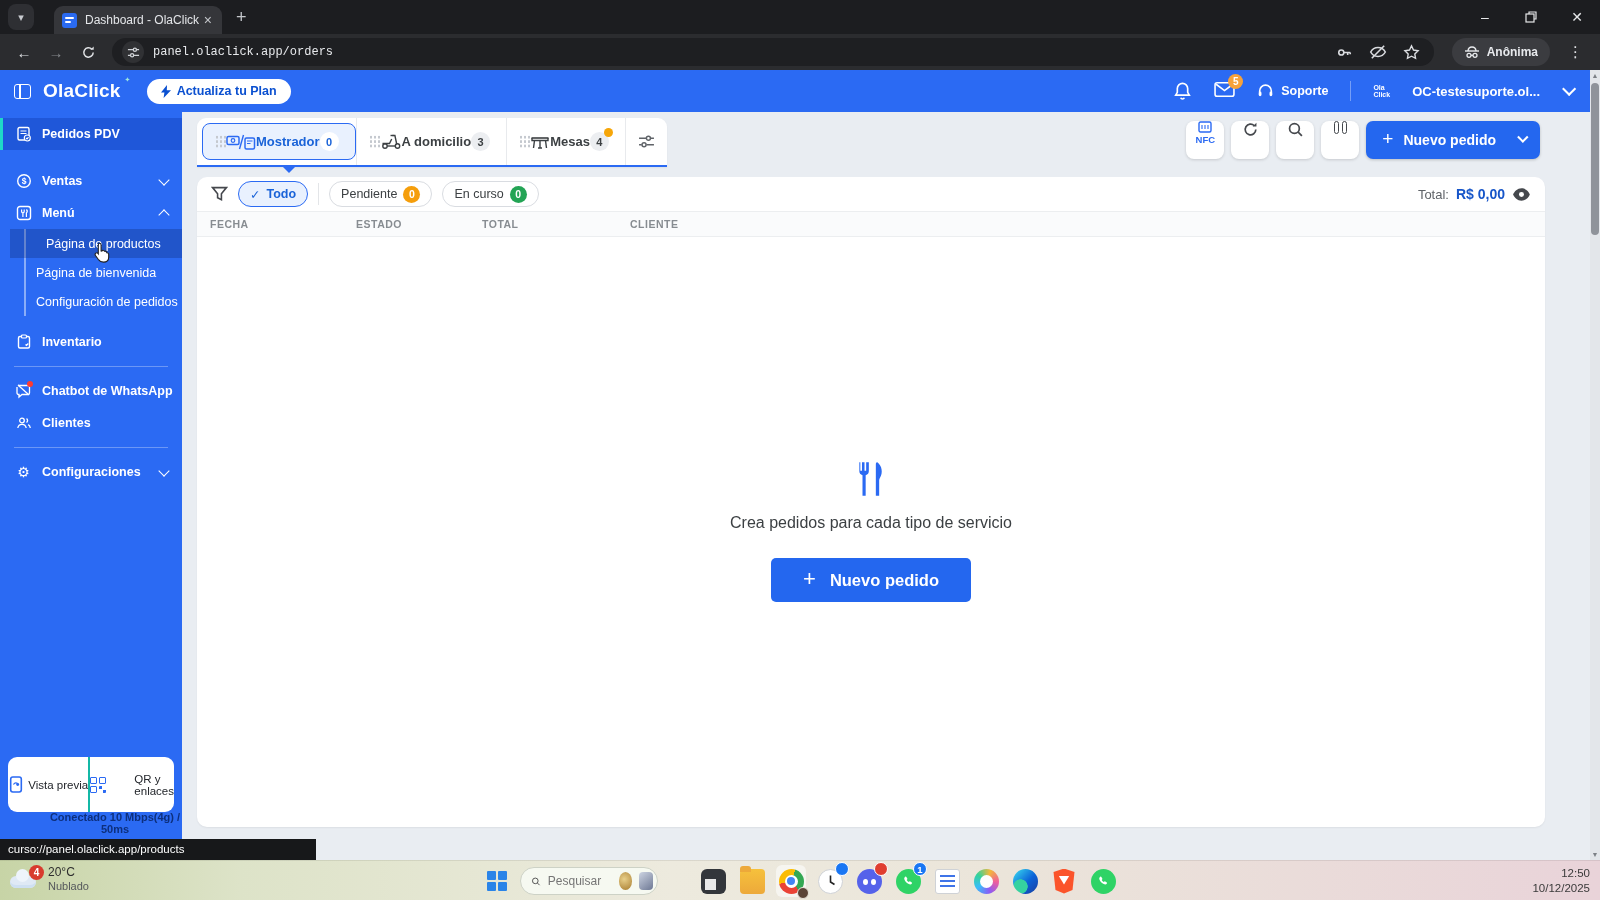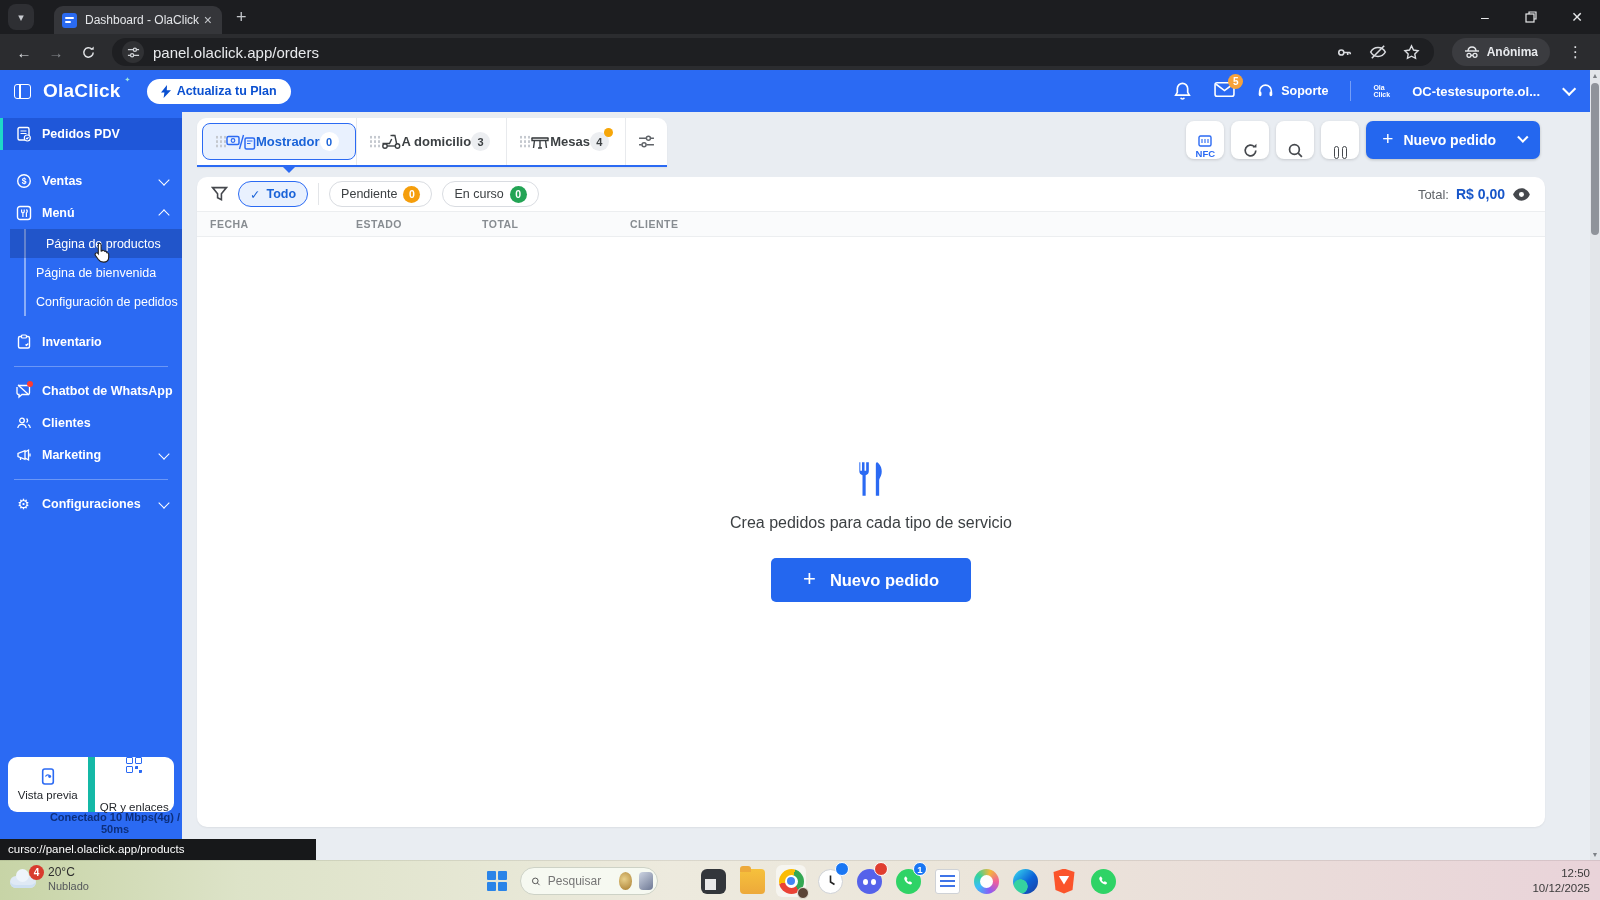--- a/index.html
+++ b/index.html
@@ -27,21 +27,21 @@
 
   .btoolbar { position:absolute; top:34px; left:0; width:1600px; height:36px; background:#2b2c2f;
               display:flex; align-items:center; padding:0 10px; gap:4px; }
   .navbtn { width:28px; height:28px; display:flex; align-items:center; justify-content:center;
             color:#dfe1e4; font-size:15px; }
   .navbtn.dim { color:#86898d; }
   .omnibox { flex:1; height:28px; margin:0 6px; background:#1e1f22; border-radius:14px;
              display:flex; align-items:center; padding:0 10px; }
   .site-ico { width:22px; height:22px; border-radius:50%; background:#303134; display:flex;
               align-items:center; justify-content:center; margin-right:9px; }
-  .url { color:#e8eaed; font-size:15px; flex:1; }
+  .url { color:#e8eaed; font-size:12px; flex:1;font-family:Liberation Mono, monospace; }
   .omni-icons { display:flex; align-items:center; gap:16px; margin-right:4px; }
   .profile-chip { height:28px; background:#3b3c40; border-radius:14px; display:flex; align-items:center;
                   gap:7px; padding:0 12px; color:#e8eaed; font-size:12px; font-weight:700; margin:0 8px; }
   .dots3 { color:#dfe1e4; font-size:15px; padding:0 6px; letter-spacing:1px; }
 
   
   .app-header { position:absolute; top:70px; left:0; width:1590px; height:42px; background:#2b6af3;
                 display:flex; align-items:center; color:#fff; }
   .hamb { width:17px; height:15px; border:1.6px solid #fff; border-radius:3px; margin-left:14px; position:relative; }
   .hamb::after { content:''; position:absolute; left:4px; top:0; bottom:0; width:1.6px; background:#fff; }
@@ -72,23 +72,23 @@
   .sb-sel::before { content:''; position:absolute; left:0; top:0; bottom:0; width:3px; background:#1fd9c8; }
   .sb-gap { height:15px; }
   .sb-sub { margin-left:24px; border-left:2px solid rgba(255,255,255,.45); }
   .sb-subitem { height:29px; display:flex; align-items:center; padding-left:10px; font-size:12.5px; font-weight:500; }
   .sb-hover { background:rgba(10,35,110,.30); margin-left:-26px; padding-left:36px; }
   .sb-divider { height:1px; background:rgba(255,255,255,.3); margin:8px 14px; }
   .sb-ico { width:17px; display:flex; justify-content:center; position:relative; }
   .reddot { position:absolute; top:-2px; right:-1px; width:6px; height:6px; border-radius:50%; background:#ff3b30; }
   .sb-card { position:absolute; left:8px; right:8px; bottom:48px; height:55px; background:#fff; border-radius:9px;
              display:flex; }
-  .sb-card-half { flex:1; display:flex; flex-direction:column; align-items:center; justify-content:center; gap:4px;
+  .sb-card-half { flex:1; display:flex; flex-direction:row; align-items:center; justify-content:center; gap:4px;
                   color:#23262b; font-size:11.5px; font-weight:500; }
-  .sb-card-half + .sb-card-half { border-left:7px solid #14b8a6;gap:28px; }
+  .sb-card-half + .sb-card-half { border-left:2px solid #14b8a6;gap:28px; }
   .qr-ico { width:16px; height:16px; display:grid; grid-template-columns:7px 7px; grid-template-rows:7px 7px; gap:2px; }
   .qr-ico i { border:1.8px solid #2b6af3; border-radius:1px; }
   .qr-ico i:nth-child(4) { border:none; background:
       linear-gradient(#2b6af3,#2b6af3) 0 0/3px 3px no-repeat,
       linear-gradient(#2b6af3,#2b6af3) 4px 4px/3px 3px no-repeat; }
   .conn { position:absolute; bottom:25px; left:0; right:0; text-align:center; font-size:11px; font-weight:700;
           color:#0d2f7d;padding-left:48px; }
 
   
   .main { position:absolute; top:112px; left:182px; width:1408px; height:748px; background:#e9edf2; }
@@ -104,21 +104,21 @@
   .otab-sel .otab-count { background:#fff; color:#1a63d8; }
   .orangedot { position:absolute; top:-4px; right:-4px; width:9px; height:9px; border-radius:50%; background:#f6a609; }
   .dragdots { width:11px; height:13px;
               background:radial-gradient(circle,#c5c9cf 1.2px,transparent 1.4px) 0 0/ 4px 4.4px; }
   .tab-pointer { position:absolute; bottom:-8px; left:86px; width:0; height:0;
                  border-left:6px solid transparent; border-right:6px solid transparent; border-top:6px solid #2b6af3; }
   .tabsbox .cfgbtn { display:flex; align-items:center; justify-content:center; width:42px; border-left:1px solid #e8eaed; }
 
   .actions { position:absolute; top:9px; right:50px; display:flex; gap:7px; align-items:center; }
   .actbtn { width:38px; height:38px; background:#fff; border-radius:8px; box-shadow:0 1px 3px rgba(0,0,0,.15);
-            display:flex; flex-direction:column; align-items:center; justify-content:flex-end; }
+            display:flex; flex-direction:column; align-items:center; justify-content:flex-start; }
   .nfc-label { font-size:9.5px; font-weight:700; color:#2b6af3; margin-top:1px; }
   .pausebars { display:flex; gap:3px; }
   .pausebars i { width:5px; height:13px; border:1.6px solid #45484d; border-radius:2.5px; }
   .newbtn { height:38px; background:#2467ef; border-radius:7px; color:#fff; display:flex; align-items:center;
             padding:0 16px; gap:10px; font-size:14px; font-weight:700; box-shadow:0 1px 3px rgba(0,0,0,.2); }
   .newbtn .plus { font-size:19px; font-weight:400; margin-top:-2px; }
   .newbtn .chev-dn { margin-left:10px; transform:rotate(45deg) translateY(-4px); width:8px; height:8px; }
 
   .card { position:absolute; left:15px; right:45px; top:65px; height:650px; background:#fff; border-radius:10px;
           box-shadow:0 1px 2px rgba(0,0,0,.06); overflow:hidden; }
@@ -396,31 +396,20 @@
       <div class="sb-item">
         <span class="sb-ico">
           <svg width="16" height="16" viewBox="0 0 16 16">
               <circle cx="6" cy="5.5" r="2.3" fill="none" stroke="#fff" stroke-width="1.3"></circle>
               <path d="M1.8 13c.4-2.4 2-3.7 4.2-3.7S9.8 10.6 10.2 13" fill="none" stroke="#fff" stroke-width="1.3"></path>
               <path d="M10.5 3.6a2.3 2.3 0 0 1 0 3.9M12.2 9.6c1.2.6 1.9 1.7 2.1 3.4" fill="none" stroke="#fff" stroke-width="1.3"></path>
             </svg>
         </span>
         <span class="sb-label">Clientes</span>
       </div>
-      <div class="sb-item">
-        <span class="sb-ico">
-          <svg width="16" height="16" viewBox="0 0 16 16">
-              <path d="M2 6.5v3l7 2.8V3.7z" fill="none" stroke="#fff" stroke-width="1.3"></path>
-              <path d="M9 5l3.5-2v10L9 11M4.5 10v3" stroke="#fff" stroke-width="1.3" fill="none"></path>
-              <path d="M14 6.5v3" stroke="#fff" stroke-width="1.3"></path>
-            </svg>
-        </span>
-        <span class="sb-label">Marketing</span>
-        <span class="chev"></span>
-      </div>
       <div class="sb-divider"></div>
       <div class="sb-item">
         <span class="sb-ico" style="font-size:14px">⚙</span>
         <span class="sb-label">Configuraciones</span>
         <span class="chev"></span>
       </div>
 
       <div class="sb-card">
         <div class="sb-card-half">
           <svg width="16" height="17" viewBox="0 0 14 16">

